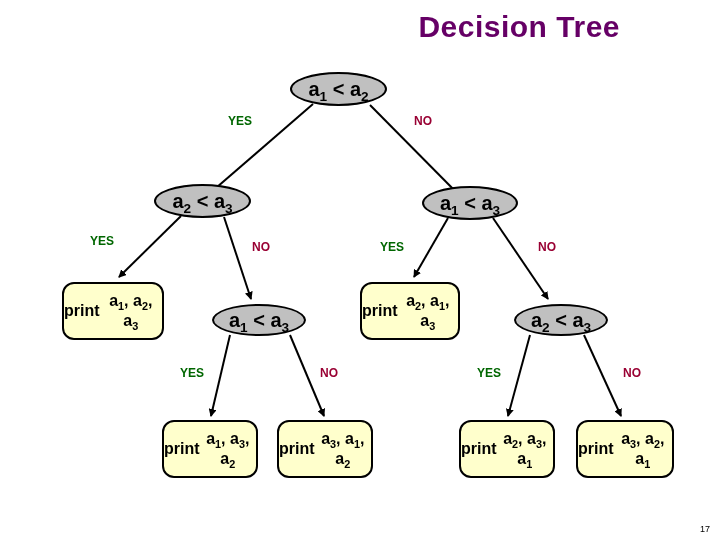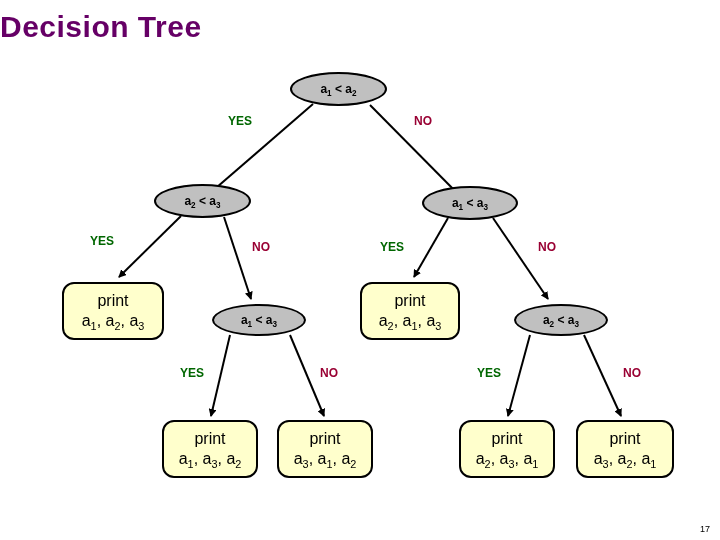--- a/index.html
+++ b/index.html
@@ -17,54 +17,54 @@
     height: 540px;
     background: #fff;
     font-family: "Liberation Sans", sans-serif;
     overflow: hidden;
   }
   .title {
     position: absolute;
     top: 10px;
     left: 0;
     width: 620px;
-    text-align: left;
+    text-align: right;
     font-size: 30px;
     font-weight: bold;
     color: var(--title);
     letter-spacing: 0.5px;
   }
   .edges {
     position: absolute;
     left: 0; top: 0;
     width: 720px; height: 540px;
   }
   .node {
     position: absolute;
     background: var(--node_fill);
     border: 2px solid #000;
     border-radius: 50%;
     display: flex;
     align-items: center;
     justify-content: center;
-    font-size: 12px;
+    font-size: 20px;
     font-weight: bold;
     color: #000;
   }
   .leaf {
     position: absolute;
     background: var(--leaf_fill);
     border: 2px solid #000;
     border-radius: 12px;
     display: flex;
-    flex-direction: column;
+    flex-direction: row;
     align-items: center;
     justify-content: center;
     font-size: 16px;
-    font-weight: normal;
+    font-weight: bold;
     color: #000;
     line-height: 20px;
     text-align: center;
   }
   .edge-label {
     position: absolute;
     font-size: 12px;
     font-weight: bold;
   }
   .edge-label.yes { color: var(--yes); }

